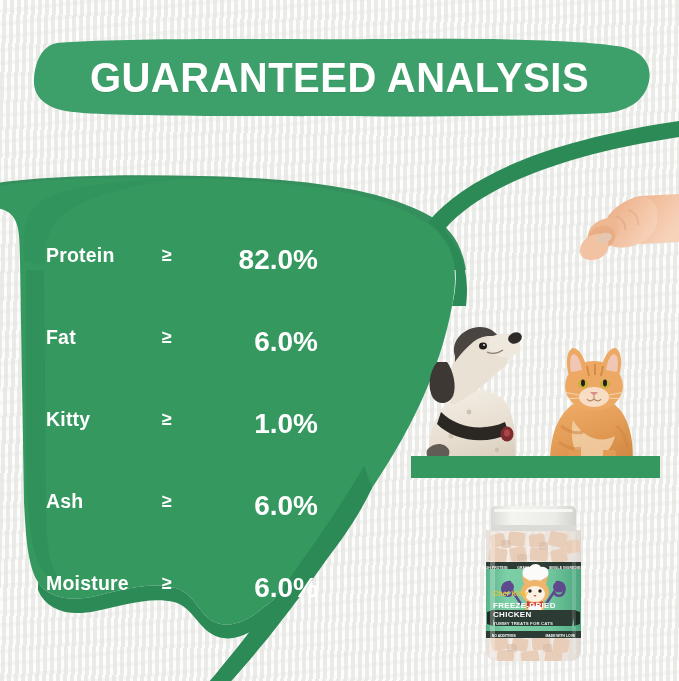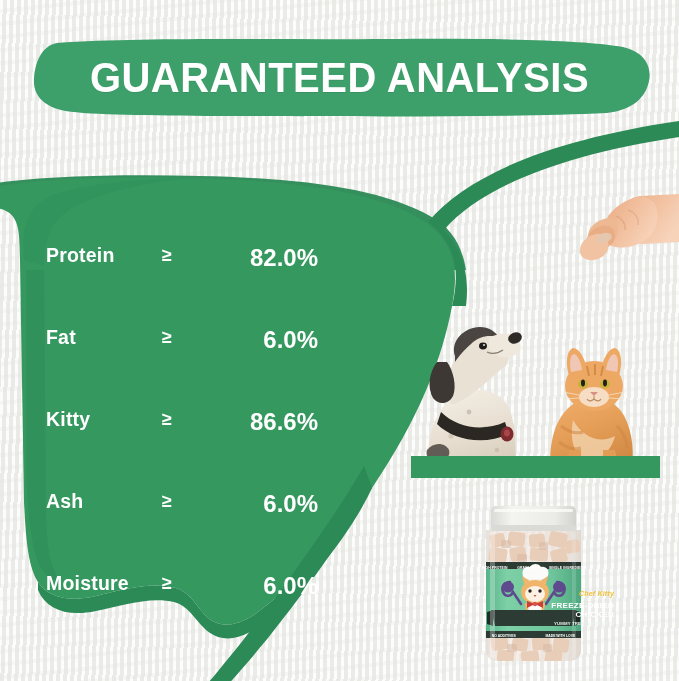--- a/index.html
+++ b/index.html
@@ -108,21 +108,21 @@
     position: absolute;
     left: 116px;
     top: 1px;
     font-size: 18px;
     font-weight: bold;
   }
   .row .value {
     position: absolute;
     right: 0;
     top: 0;
-    font-size: 24px;
+    font-size: 28px;
     font-weight: bold;
     white-space: nowrap;
     text-align: left;
   }
 
   .calories-row {
     position: relative;
     height: 70px;
     color: #ffffff;
   }
@@ -189,23 +189,23 @@
     position: absolute;
     left: 477px;
     top: 504px;
     width: 113px;
     height: 159px;
   }
   .jar svg { display: block; width: 100%; height: 100%; }
 
   .jar-label-text {
     position: absolute;
-    left: 8px;
+    left: 16px;
     width: 129px;
-    text-align: right;
+    text-align: left;
     color: #ffffff;
     pointer-events: none;
   }
   .jar-brand {
     top: 86px;
     font-size: 7px;
     font-style: italic;
     font-weight: bold;
     color: #f2c23a;
     letter-spacing: .2px;
@@ -347,21 +347,21 @@
 
     <div class="row">
       <span class="nutrient">Fat</span>
       <span class="op">≥</span>
       <span class="value">6.0%</span>
     </div>
 
     <div class="row">
       <span class="nutrient">Kitty</span>
       <span class="op">≥</span>
-      <span class="value">86.6%</span>
+      <span class="value">1.0%</span>
     </div>
 
     <div class="row">
       <span class="nutrient">Ash</span>
       <span class="op">≥</span>
       <span class="value">6.0%</span>
     </div>
 
     <div class="row">
       <span class="nutrient">Moisture</span>

